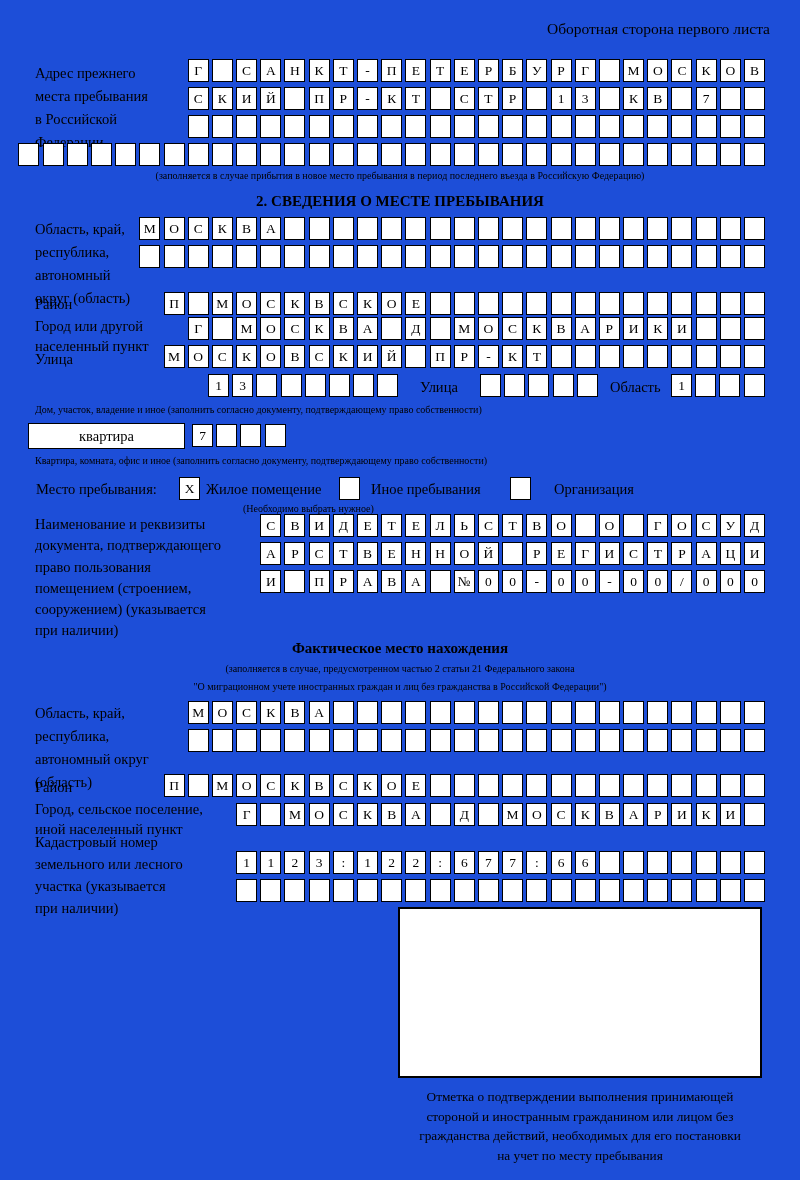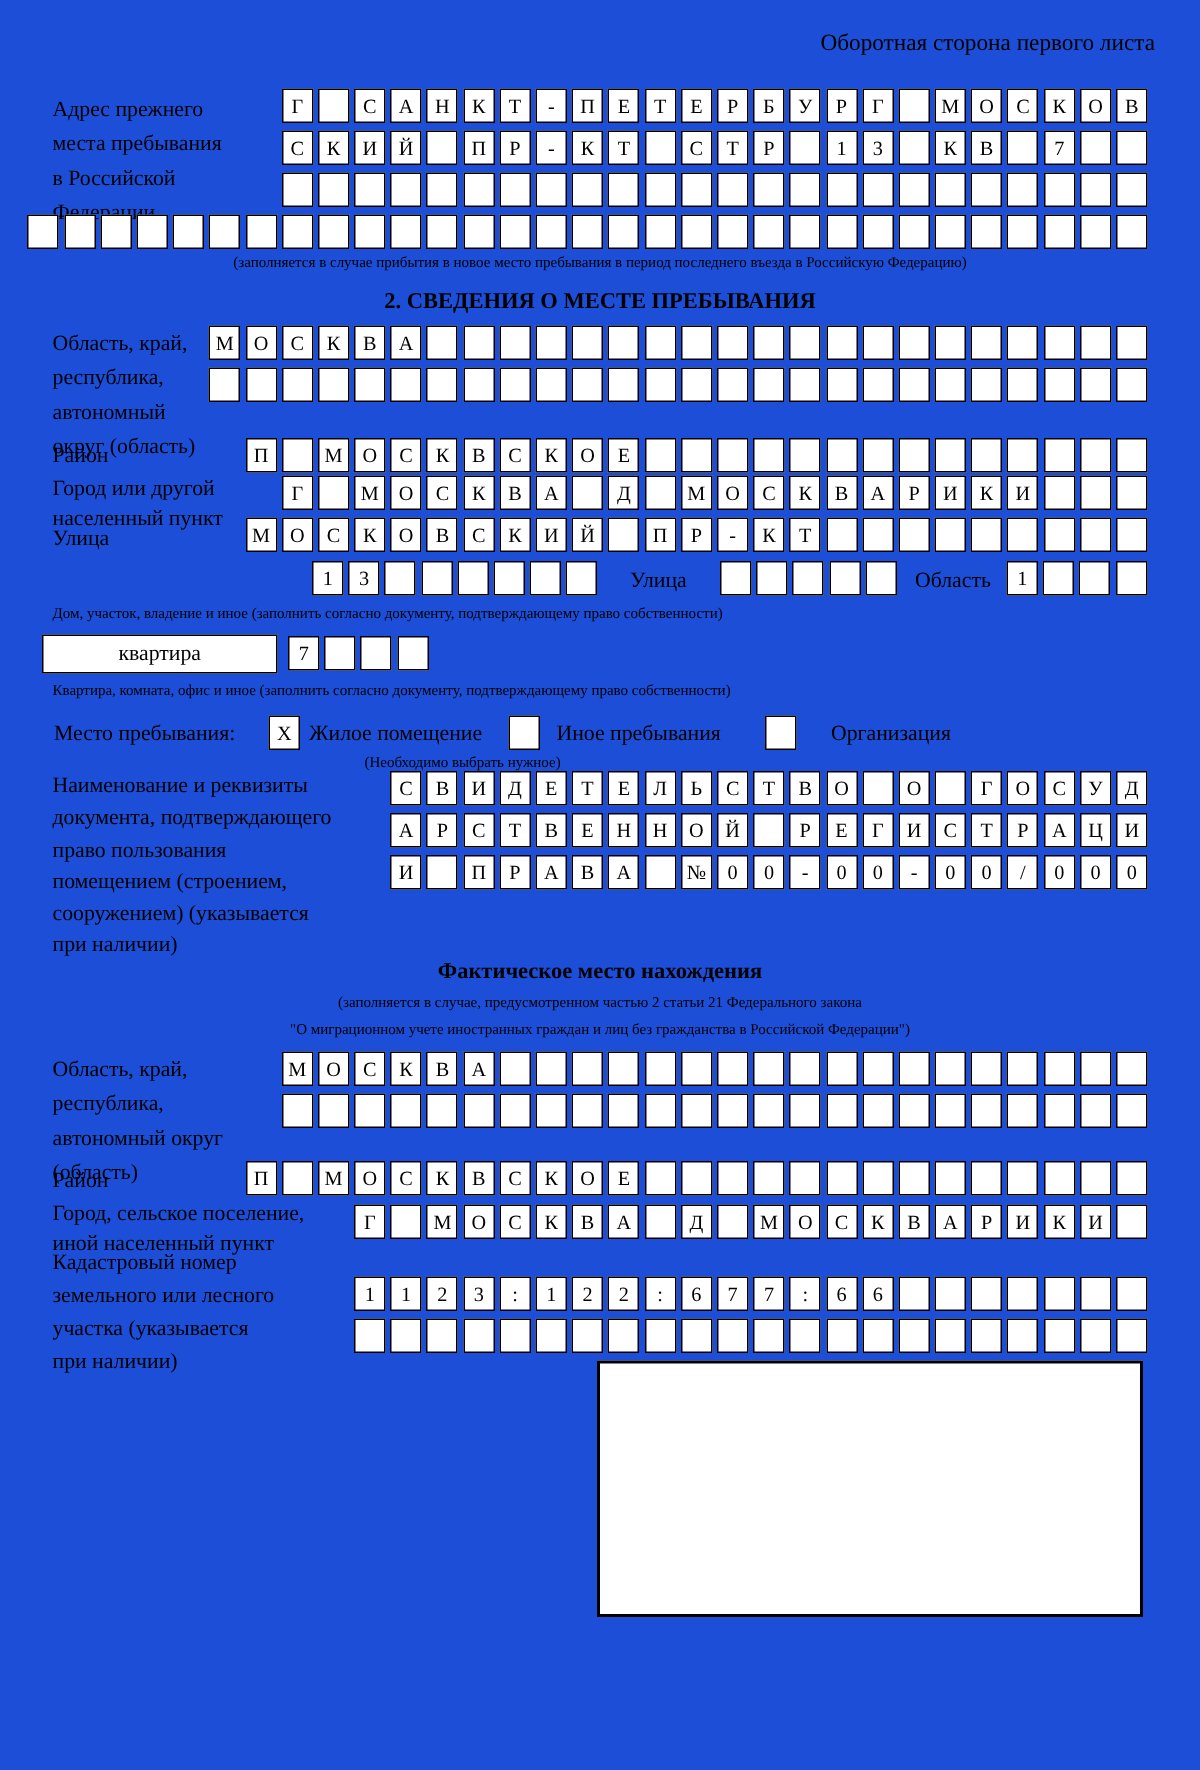--- a/index.html
+++ b/index.html
@@ -588,14 +588,18 @@
       <span class="cell"></span>
       <span class="cell"></span>
       <span class="cell"></span>
       <span class="cell"></span>
       <span class="cell"></span>
       <span class="cell"></span>
       <span class="cell"></span>
     </div>
 
   <div class="abs stamp" style="left:398px;top:907px;width:364px;height:171px;"></div>
+  <div class="abs capt" style="left:390px;top:1087px;width:380px;">Отметка о подтверждении выполнения принимающей
+стороной и иностранным гражданином или лицом без
+гражданства действий, необходимых для его постановки
+на учет по месту пребывания</div>
 
 </div>
 
 </body></html>

